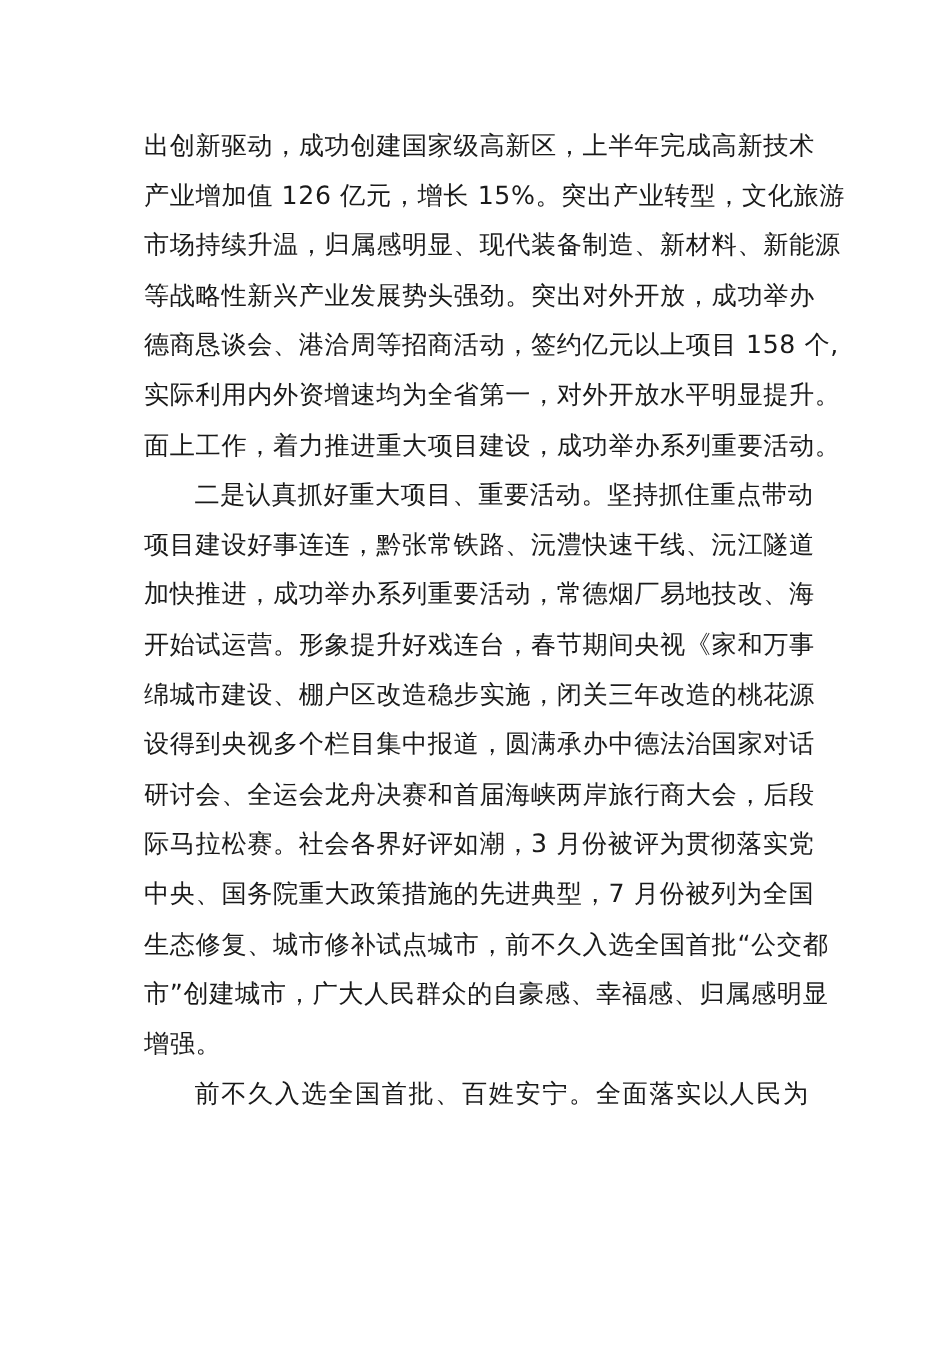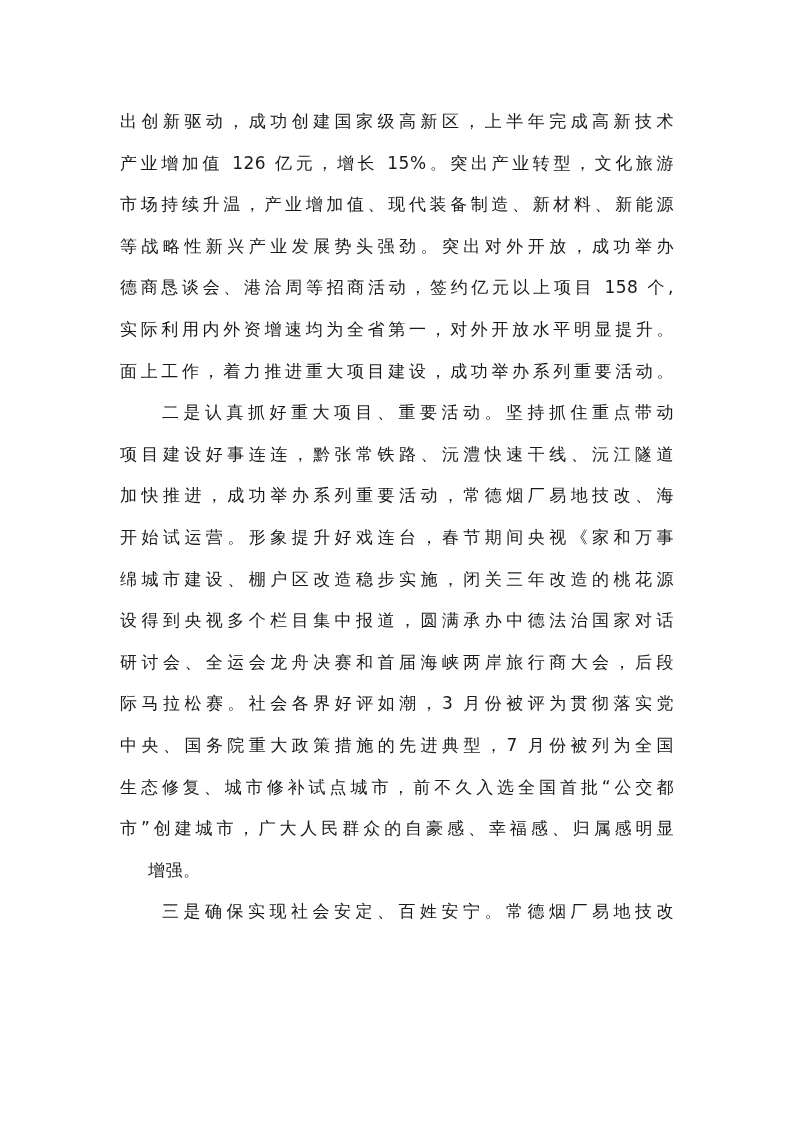--- a/index.html
+++ b/index.html
@@ -25,44 +25,43 @@
     }
     .content {
       position: absolute;
       left: 120px;
       top: 101px;
       width: 554px;
     }
     .line {
       height: 41.6px;
       line-height: 41.6px;
-      font-size: 17px;
+      font-size: 21px;
       white-space: nowrap;
       text-align: justify;
       text-align-last: justify;
       letter-spacing: 0.5px;
     }
     .line.indent {
       padding-left: 42px;
     }
     .line.last {
       text-align-last: left;
-      margin-left: 28px;
     }
   </style>
 </head>
 <body>
 
 <div class="page">
   <div class="content">
 
     <div>
       <div class="line">出创新驱动，成功创建国家级高新区，上半年完成高新技术</div>
       <div class="line">产业增加值 126 亿元，增长 15%。突出产业转型，文化旅游</div>
-      <div class="line">市场持续升温，产业增加值、现代装备制造、新材料、新能源</div>
+      <div class="line">市场持续升温，归属感明显、现代装备制造、新材料、新能源</div>
       <div class="line">等战略性新兴产业发展势头强劲。突出对外开放，成功举办</div>
       <div class="line">德商恳谈会、港洽周等招商活动，签约亿元以上项目 158 个,</div>
       <div class="line">实际利用内外资增速均为全省第一，对外开放水平明显提升。</div>
     </div>
 
     <div>
       <div class="line">面上工作，着力推进重大项目建设，成功举办系列重要活动。</div>
       <div class="line indent">二是认真抓好重大项目、重要活动。坚持抓住重点带动</div>
       <div class="line">项目建设好事连连，黔张常铁路、沅澧快速干线、沅江隧道</div>
       <div class="line">加快推进，成功举办系列重要活动，常德烟厂易地技改、海</div>
@@ -71,17 +70,17 @@
       <div class="line">设得到央视多个栏目集中报道，圆满承办中德法治国家对话</div>
       <div class="line">研讨会、全运会龙舟决赛和首届海峡两岸旅行商大会，后段</div>
       <div class="line">际马拉松赛。社会各界好评如潮，3 月份被评为贯彻落实党</div>
       <div class="line">中央、国务院重大政策措施的先进典型，7 月份被列为全国</div>
       <div class="line">生态修复、城市修补试点城市，前不久入选全国首批“公交都</div>
       <div class="line">市”创建城市，广大人民群众的自豪感、幸福感、归属感明显</div>
       <div class="line last">增强。</div>
     </div>
 
     <div>
-      <div class="line indent">三是确保实现社会安定、百姓安宁。常德烟厂易地技改</div>
+      <div class="line indent">前不久入选全国首批、百姓安宁。全面落实以人民为</div>
     </div>
 
   </div>
 </div>
 
 </body></html>

